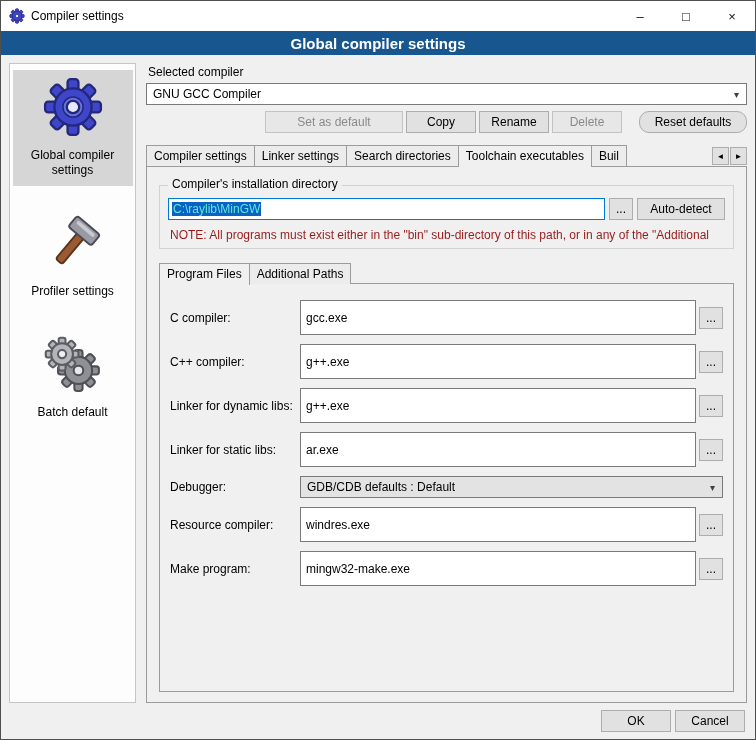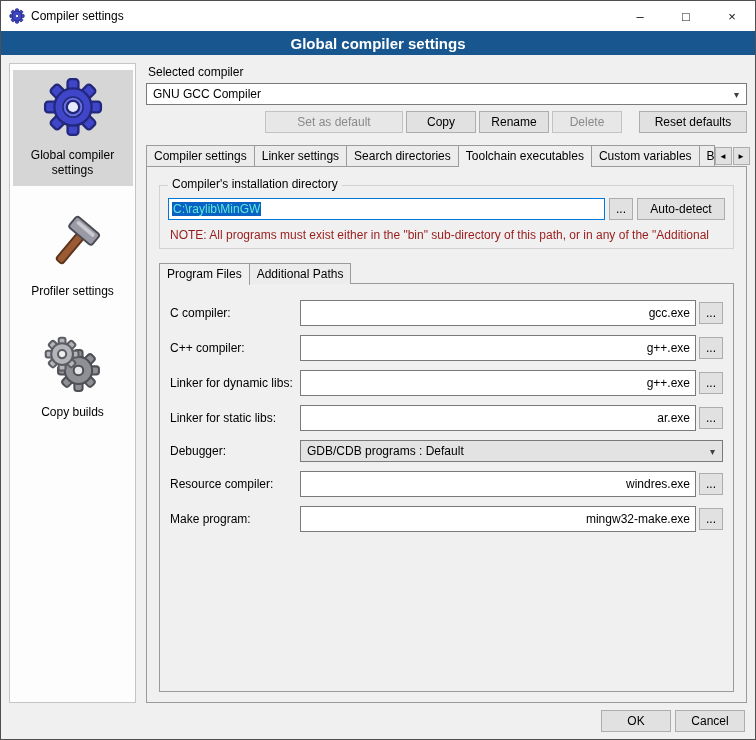--- a/index.html
+++ b/index.html
@@ -31,21 +31,21 @@
 
   .combobox{height:22px;border:1px solid #7a7a7a;background:#fff;display:flex;align-items:center;padding:0 4px 0 6px;box-sizing:border-box;}
   .combo-arrow{margin-left:auto;color:#404040;font-size:10px;padding:0 3px;}
 
   .btn{display:inline-flex;align-items:center;justify-content:center;height:22px;background:#e1e1e1;border:1px solid #adadad;font-size:12px;box-sizing:border-box;cursor:default;padding:0 12px;}
   .btn.disabled{color:#8a8a8a;background:#e7e7e7;border-color:#c3c3c3;}
 
   .btn-row{display:flex;margin-top:6px;gap:3px;justify-content:flex-end;}
   .btn-row .wide{width:138px;}
   .btn-row .mid{width:70px;}
-  .btn-row .reset{width:108px;margin-left:14px;}
+  .btn-row .reset{width:108px;margin-left:14px;border-radius:10px;}
 
   
   .tabs{display:flex;align-items:flex-end;position:relative;z-index:2;margin-top:12px;}
   .tab{padding:3px 7px 3px;border:1px solid #9b9b9b;border-bottom:none;background:#ececec;white-space:nowrap;cursor:default;}
   .tab + .tab{margin-left:-1px;}
   .tab.active{background:#f0f0f0;padding-top:3px;padding-bottom:4px;margin-bottom:-1px;z-index:3;}
   .tab.clip{max-width:30px;overflow:hidden;}
   .tab-scroll{margin-left:auto;display:flex;gap:1px;padding-bottom:1px;}
   .tab-scroll .btn{width:17px;height:18px;padding:0;font-size:8px;}
 
@@ -59,21 +59,21 @@
   .textbox .sel{background:var(--selection_blue,#0b62c4);color:#5eead4;padding:0 1px;}
   .browse{width:24px;padding:0;}
   .autodetect{width:88px;padding:0;}
   .note{color:var(--note_red,#981c1c);margin:8px 0 2px 2px;white-space:nowrap;overflow:hidden;}
 
   .subtabs{margin-top:14px;}
   .subpanel{border:1px solid #9b9b9b;background:#f0f0f0;flex:1;margin-top:-1px;padding:16px 10px 10px;display:flex;flex-direction:column;}
 
   .field-row{display:flex;align-items:center;margin-bottom:9px;}
   .field-label{width:130px;flex:0 0 auto;}
-  .field-input{flex:1;height:26px;border:1px solid #7a7a7a;background:#fff;font-family:"Liberation Sans",sans-serif;font-size:12px;padding:0 5px;box-sizing:border-box;text-align:right;}
+  .field-input{flex:1;height:35px;border:1px solid #7a7a7a;background:#fff;font-family:"Liberation Sans",sans-serif;font-size:12px;padding:0 5px;box-sizing:border-box;}
   .field-browse{width:24px;padding:0;margin-left:3px;}
   .field-combo{flex:1;height:22px;border:1px solid #7a7a7a;background:#e3e3e3;display:flex;align-items:center;padding:0 4px 0 6px;box-sizing:border-box;}
 
   
   .footer{flex:0 0 auto;height:36px;display:flex;align-items:center;justify-content:flex-end;gap:4px;padding:0 10px;}
   .footer .btn{width:70px;}
 </style>
 </head>
 <body>
 
@@ -153,21 +153,21 @@
                 <rect x="-5" y="-24" width="10" height="48" rx="3"></rect>
                 <rect x="-5" y="-24" width="10" height="48" rx="3" transform="rotate(45)"></rect>
                 <rect x="-5" y="-24" width="10" height="48" rx="3" transform="rotate(90)"></rect>
                 <rect x="-5" y="-24" width="10" height="48" rx="3" transform="rotate(135)"></rect>
                 <circle r="16"></circle>
               </g>
               <circle r="6" fill="#f0f0f0" stroke="#5c5d63" stroke-width="3"></circle>
             </g>
           </svg>
         </span>
-        <span class="side-label">Copy builds</span>
+        <span class="side-label">Batch default</span>
       </div>
     </div>
 
     <div class="main">
       <div class="lbl">Selected compiler</div>
 
       <div class="combobox">
         <span>GNU GCC Compiler</span>
         <span class="combo-arrow">▾</span>
       </div>
@@ -178,21 +178,20 @@
         <div class="btn mid">Rename</div>
         <div class="btn mid disabled">Delete</div>
         <div class="btn reset">Reset defaults</div>
       </div>
 
       <div class="tabs">
         <div class="tab">Compiler settings</div>
         <div class="tab">Linker settings</div>
         <div class="tab">Search directories</div>
         <div class="tab active">Toolchain executables</div>
-        <div class="tab">Custom variables</div>
         <div class="tab clip">Buil</div>
         <div class="tab-scroll">
           <div class="btn">◄</div>
           <div class="btn">►</div>
         </div>
       </div>
 
       <div class="tab-panel">
 
         <div class="groupbox">
@@ -234,21 +233,21 @@
 
           <div class="field-row">
             <span class="field-label">Linker for static libs:</span>
             <input class="field-input" value="ar.exe" style="">
             <div class="btn field-browse">...</div>
           </div>
 
           <div class="field-row">
             <span class="field-label">Debugger:</span>
             <div class="field-combo">
-              <span>GDB/CDB programs : Default</span>
+              <span>GDB/CDB defaults : Default</span>
               <span class="combo-arrow">▾</span>
             </div>
           </div>
 
           <div class="field-row">
             <span class="field-label">Resource compiler:</span>
             <input class="field-input" value="windres.exe" style="">
             <div class="btn field-browse">...</div>
           </div>
 

